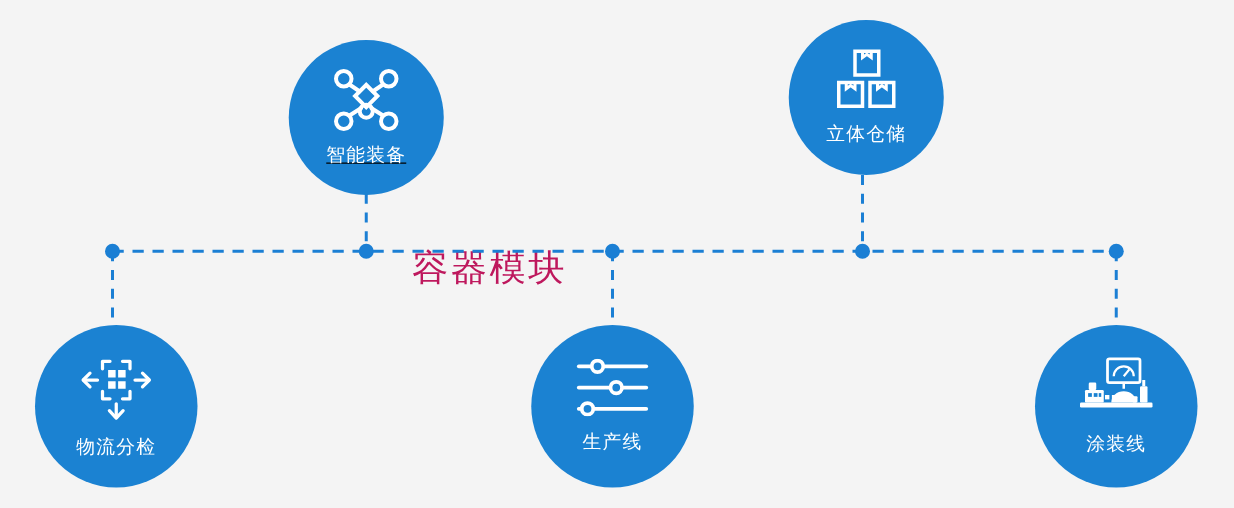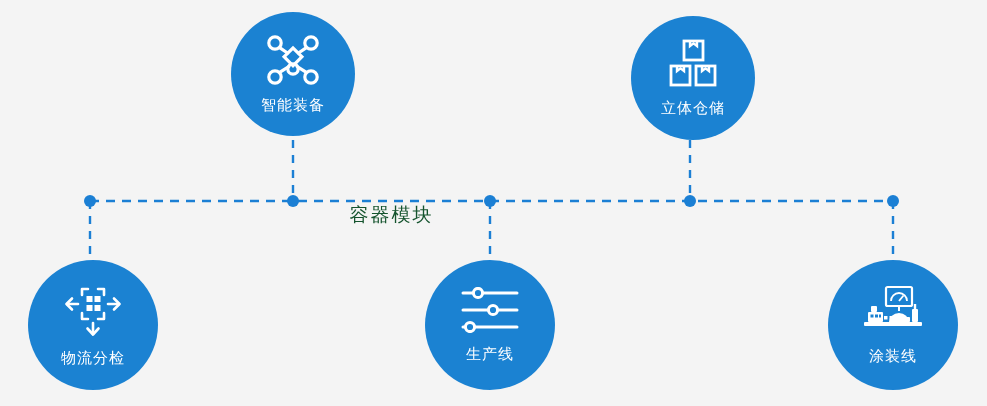--- a/index.html
+++ b/index.html
@@ -29,23 +29,23 @@
     height: 406px;
   }
 
   
   .watermark {
     position: absolute;
     left: 0;
     top: 196px;
     width: 783px;
     text-align: center;
-    font-size: 19px;
+    font-size: 29px;
     letter-spacing: 2px;
-    color: #14532d;
+    color: #be185d;
     font-weight: 500;
     user-select: none;
     pointer-events: none;
     line-height: 38px;
   }
 
   
   .node {
     position: absolute;
     border-radius: 50%;
@@ -72,21 +72,21 @@
   .node.bottom .node-icon { margin-bottom: 12px; }
   .node-label {
     color: #ffffff;
     font-size: 15px;
     letter-spacing: 1px;
     white-space: nowrap;
     line-height: 18px;
   }
 
   
-  #node-smart-equipment { left: 231px; top: 12px; }
+  #node-smart-equipment { left: 231px; top: 32px; text-decoration: underline; }
   #node-warehouse       { left: 631px; top: 16px; font-family: Liberation Serif, serif; }
   #node-sorting         { left: 28px;  top: 260px; }
   #node-production      { left: 425px; top: 260px; }
   #node-painting        { left: 828px; top: 260px; }
 
   
   .hub-dot {
     position: absolute;
     width: 12px;
     height: 12px;

